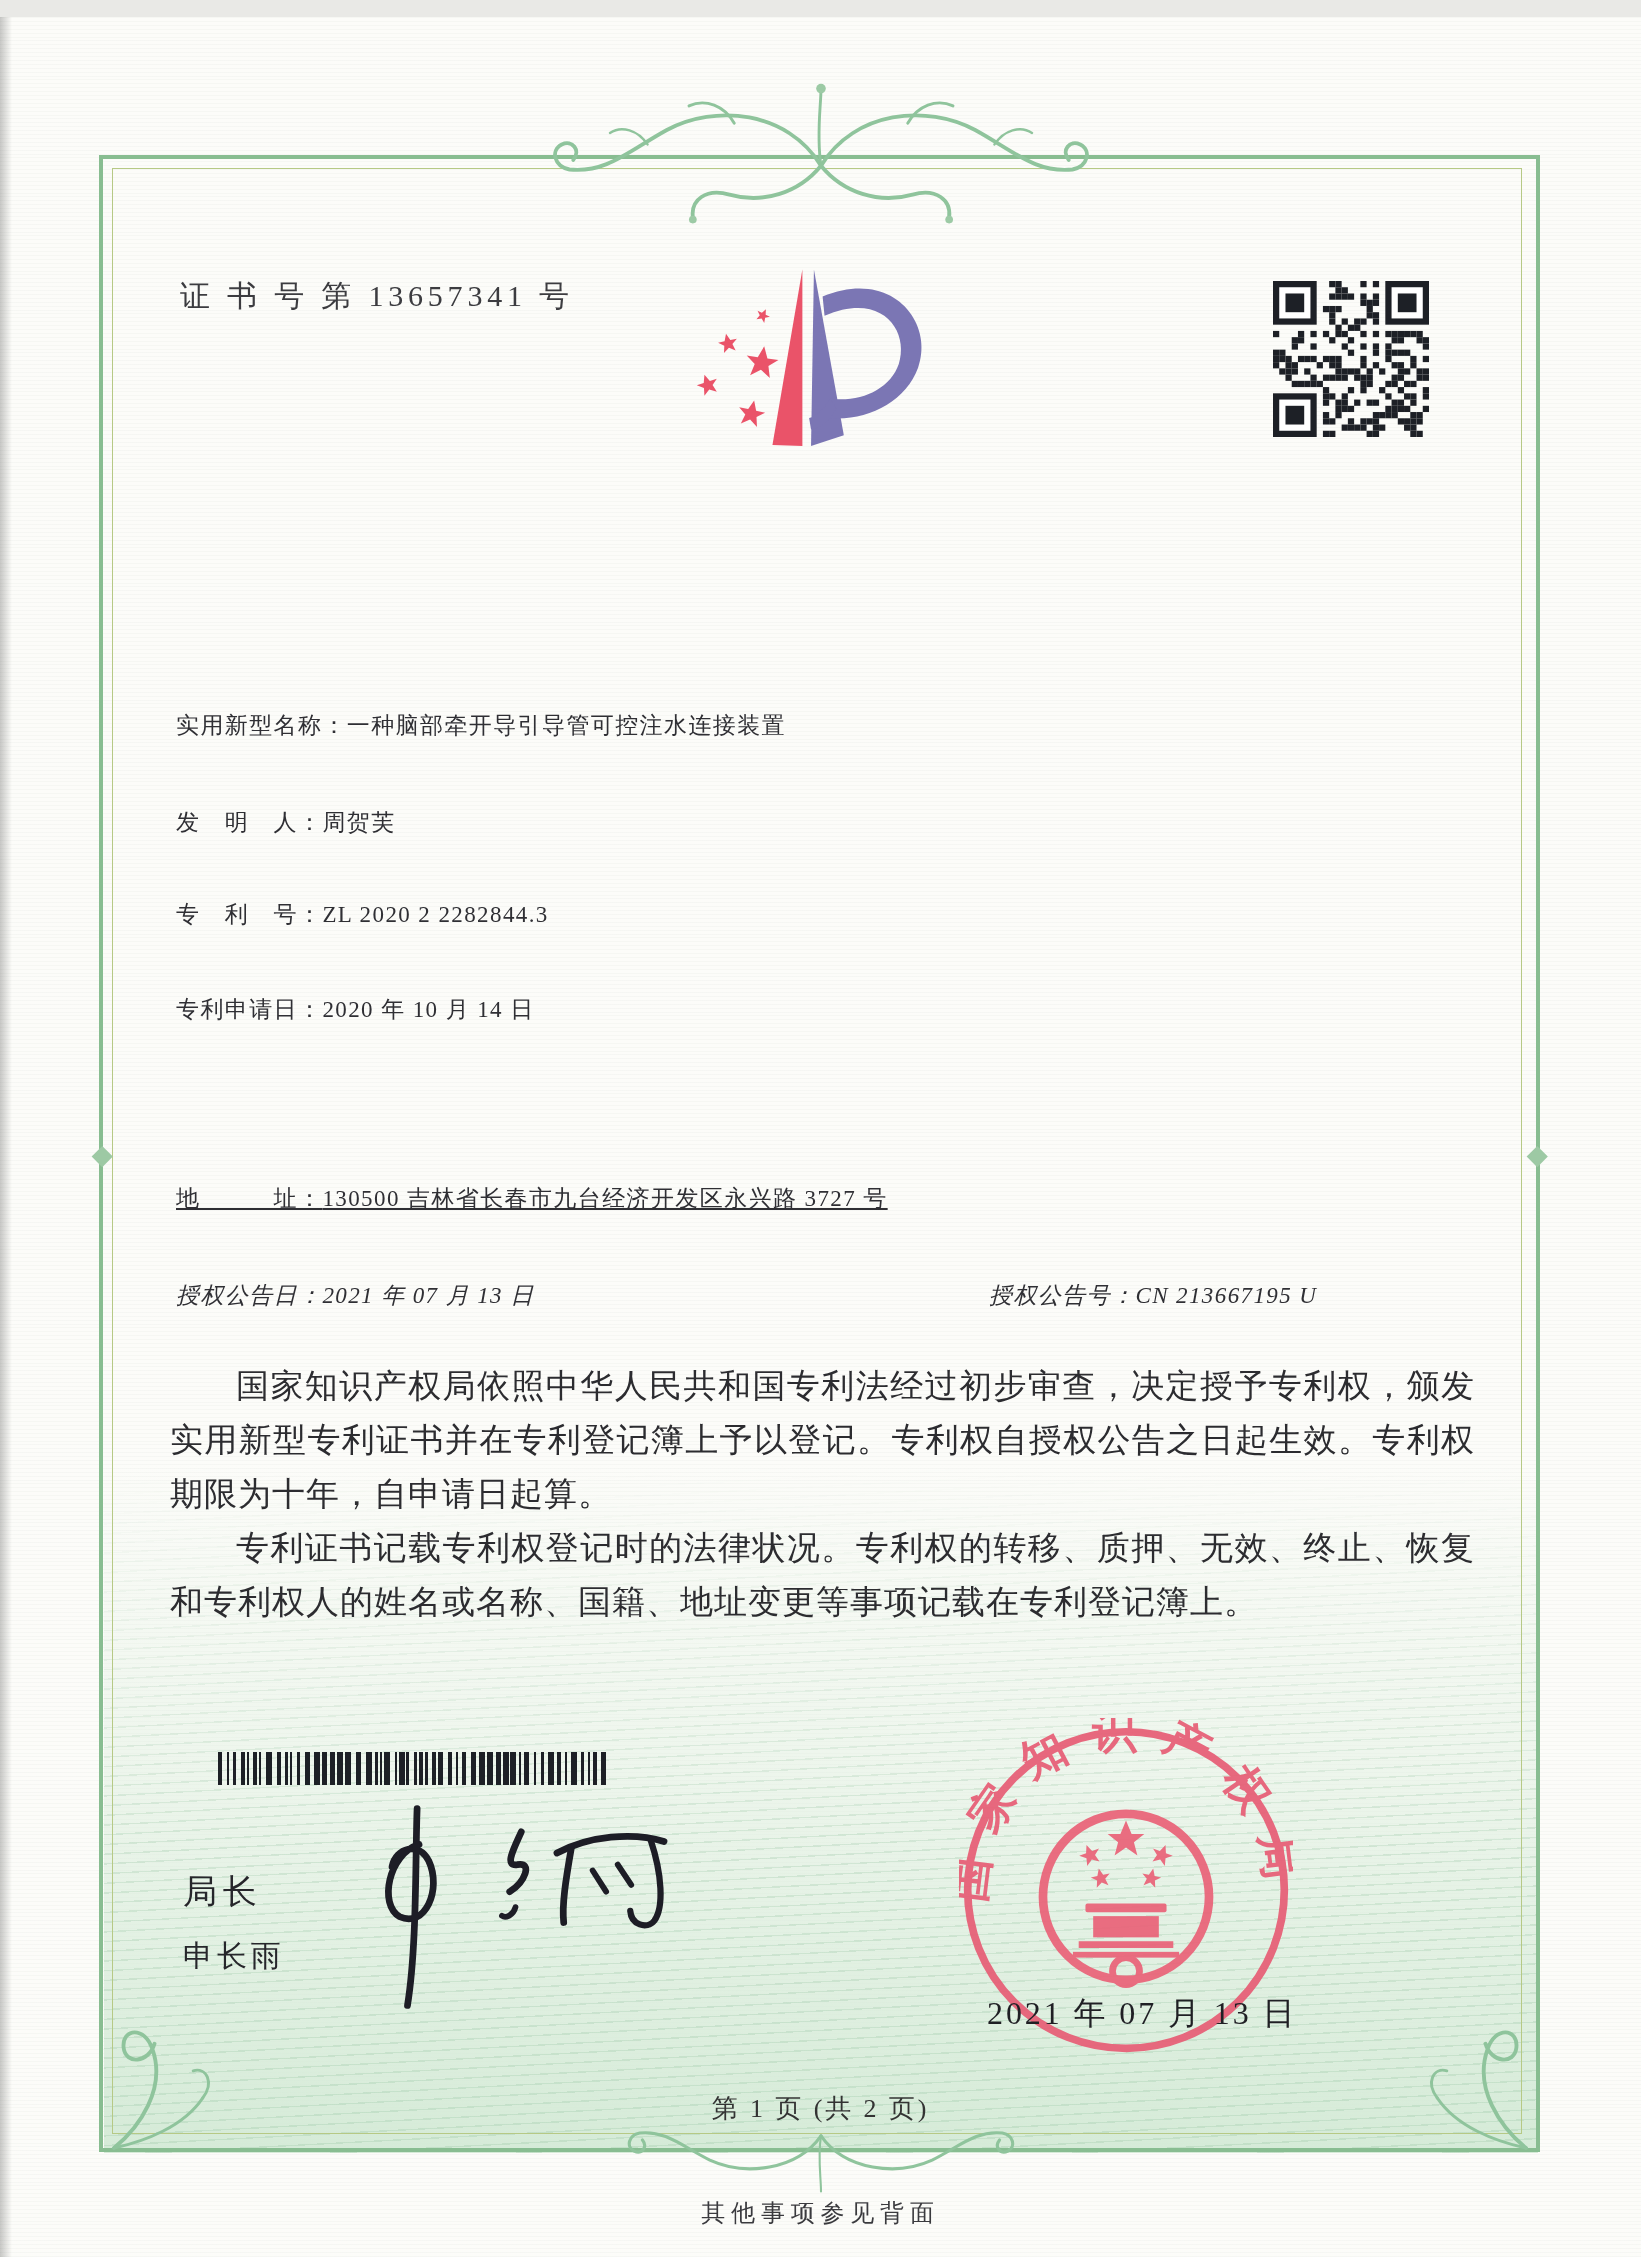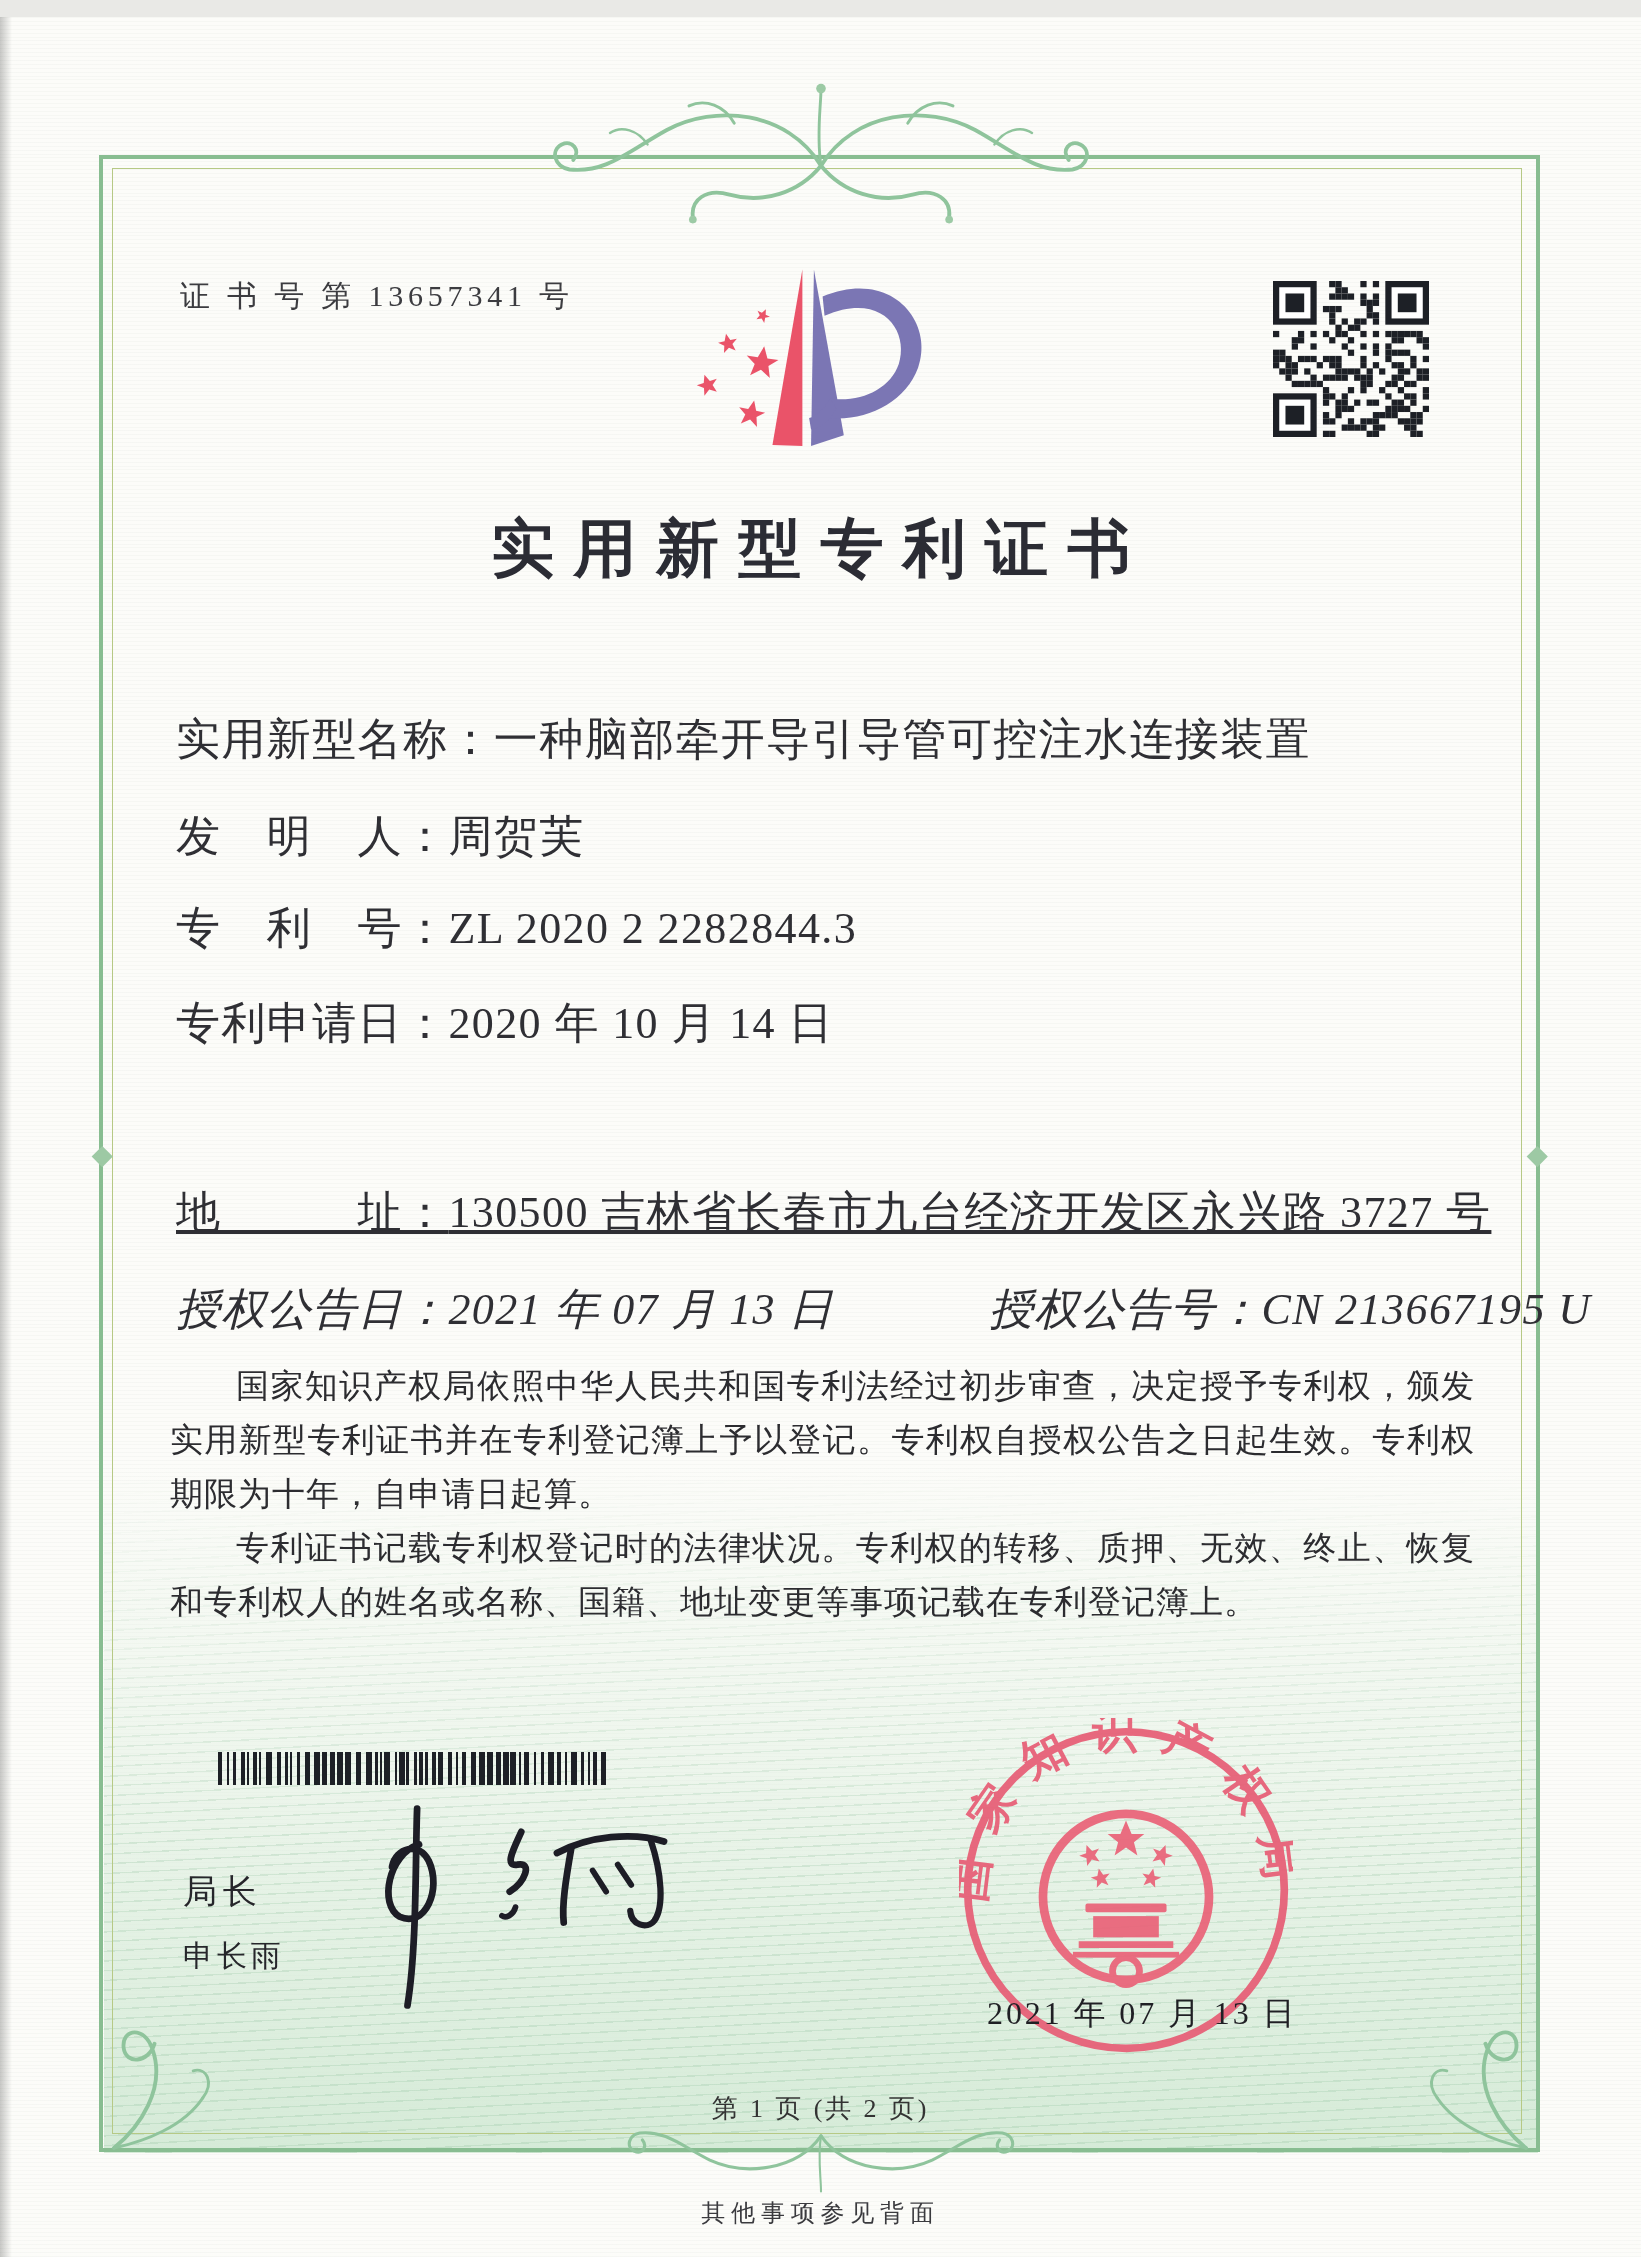--- a/index.html
+++ b/index.html
@@ -28,21 +28,21 @@
   }
   
   .frame-outer{position:absolute;left:99px;top:138px;width:1433px;height:1989px;
     border:4.8px solid #88bd91;}
   .frame-inner{position:absolute;left:112px;top:151px;width:1408px;height:1964px;
     border:1px solid #b6c985;}
   .border-diamond{position:absolute;width:14.5px;height:14.5px;background:#9dc9a4;transform:rotate(45deg);}
   .cert-no{position:absolute;left:180px;top:259px;font-size:30px;letter-spacing:4.8px;color:#3c3c40;}
   .doc-title{position:absolute;left:0;top:489px;width:100%;text-align:center;
     font-size:63px;font-weight:bold;letter-spacing:19.3px;color:#2b2c34;}
-  .field-row{position:absolute;left:176px;font-size:44px;letter-spacing:1.4px;color:#2f2f34;white-space:nowrap;}
+  .field-row{position:absolute;left:176px;font-size:23px;letter-spacing:1.4px;color:#2f2f34;white-space:nowrap;}
   .field-label{color:#2f2f34;}
   .field-value{color:#2f2f34;}
   .grant-no{position:absolute;left:813px;top:0;}
   .paragraphs{position:absolute;left:170px;top:1342px;width:1305px;
     font-size:33px;line-height:54px;letter-spacing:1px;color:#2c2c30;text-align:justify;}
   .paragraphs p{margin:0;text-indent:2em;}
   .signoff-title{position:absolute;left:183px;top:1852px;font-size:34px;letter-spacing:5.8px;color:#26262b;}
   .signoff-name{position:absolute;left:183px;top:1919px;font-size:30px;letter-spacing:3.9px;color:#26262b;}
   .barcode{position:absolute;left:218px;top:1735px;width:398px;height:33px;font-size:0;white-space:nowrap;overflow:hidden;}
   .barcode i{display:inline-block;height:100%;background:#1d2026;}
@@ -338,21 +338,20 @@
         <rect fill="#fff" x="133" y="7" width="35" height="35"></rect>
         <rect x="140" y="14" width="21" height="21"></rect>
       </g>
       <g fill="#1d2026">
         <rect x="0" y="126" width="49" height="49"></rect>
         <rect fill="#fff" x="7" y="133" width="35" height="35"></rect>
         <rect x="14" y="140" width="21" height="21"></rect>
       </g>
     </svg>
 
-  <div class="doc-title">实用新型专利证书</div>
 
   <div class="field-row" style="top:693px;">
     <span class="field-label">实用新型名称：</span><span class="field-value">一种脑部牵开导引导管可控注水连接装置</span>
   </div>
   <div class="field-row" style="top:790px;">
     <span class="field-label">发　明　人：</span><span class="field-value">周贺芙</span>
   </div>
   <div class="field-row" style="top:882px;">
     <span class="field-label">专　利　号：</span><span class="field-value">ZL 2020 2 2282844.3</span>
   </div>

